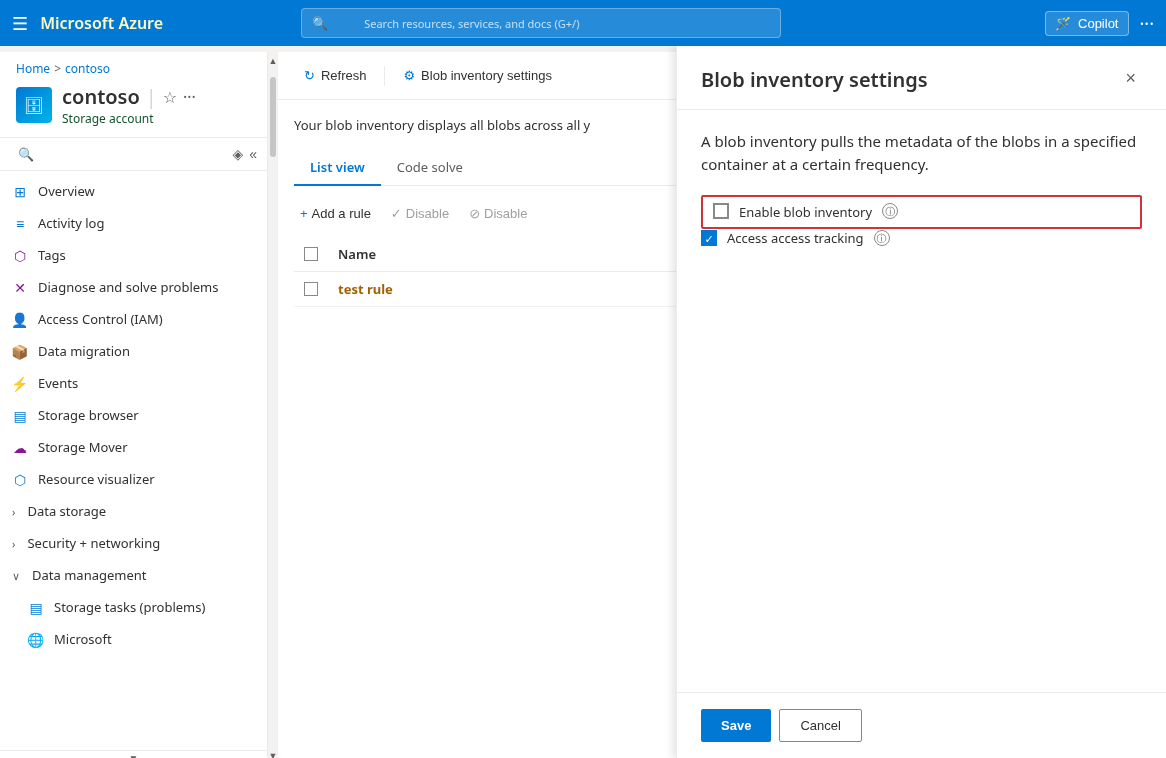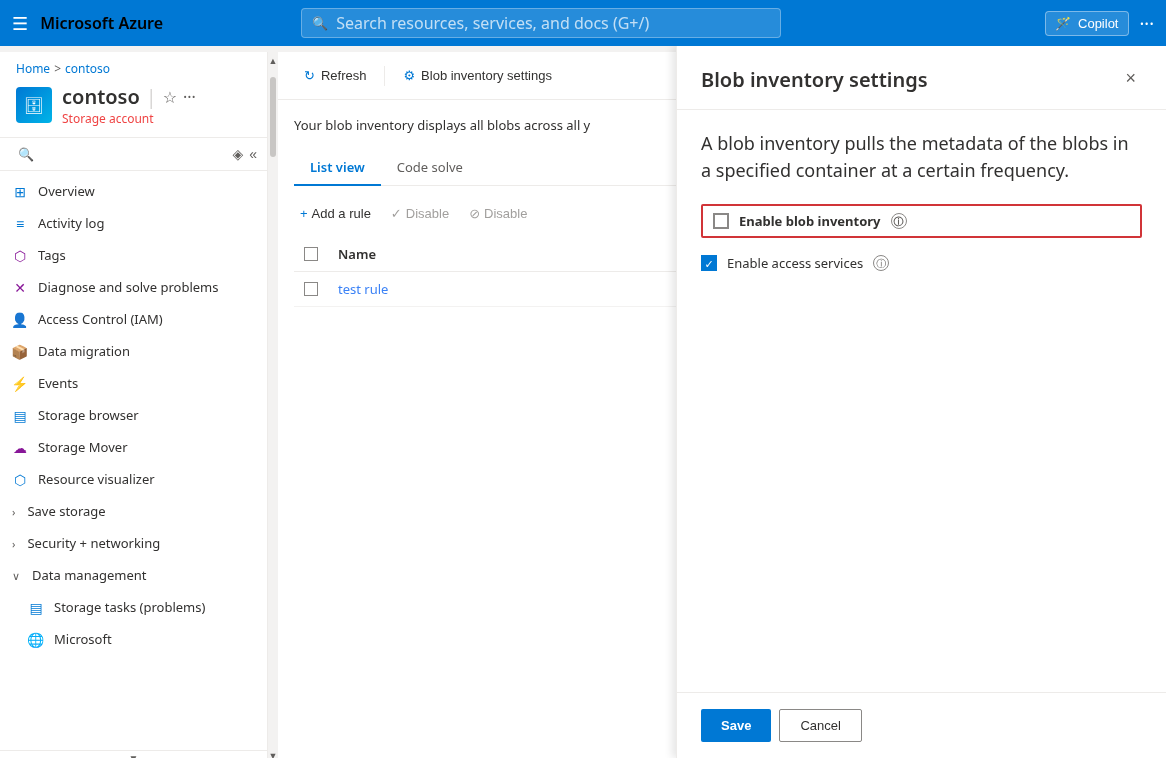--- a/index.html
+++ b/index.html
@@ -12,21 +12,21 @@
       height: 46px;
       display: flex;
       align-items: center;
       padding: 0 12px;
       gap: 12px;
       position: fixed;
       top: 0; left: 0; right: 0;
       z-index: 100;
     }
     .topbar-hamburger { font-size: 18px; cursor: pointer; color: white; }
-    .topbar-logo { font-size: 16px; font-weight: 600; color: #000000; white-space: nowrap; }
+    .topbar-logo { font-size: 16px; font-weight: 600; color: #fef9c3; white-space: nowrap; }
     .topbar-search {
       flex: 1;
       max-width: 480px;
       margin: 0 auto;
       background: rgba(255,255,255,0.15);
       border: 1px solid rgba(255,255,255,0.3);
       border-radius: 4px;
       display: flex;
       align-items: center;
       padding: 0 10px;
@@ -88,21 +88,21 @@
     .resource-icon {
       width: 36px; height: 36px;
       background: linear-gradient(135deg, #0078d4, #00b4e8);
       border-radius: 4px;
       display: flex; align-items: center; justify-content: center;
       color: white;
       font-size: 18px;
     }
     .resource-title-group { display: flex; flex-direction: column; }
     .resource-title { font-size: 20px; font-weight: 600; color: #323130; }
-    .resource-subtitle { font-size: 12px; color: #ef4444; }
+    .resource-subtitle { font-size: 12px; color: #14532d; }
     .resource-star { color: #605e5c; font-size: 16px; cursor: pointer; }
     .resource-more { color: #605e5c; font-size: 16px; cursor: pointer; }
 
     
     .sidebar-search {
       padding: 8px 10px;
       border-bottom: 1px solid #edebe9;
       display: flex;
       align-items: center;
       gap: 6px;
@@ -214,21 +214,21 @@
       border-bottom: 1px solid #edebe9;
       color: #323130;
     }
     .rules-table td {
       padding: 8px 10px;
       border-bottom: 1px solid #f3f2f1;
       font-size: 13px;
     }
     .checkbox-cell { width: 28px; }
     .checkbox { width: 14px; height: 14px; border: 1px solid #8a8886; cursor: pointer; }
-    .rule-link { color: #3b82f6; cursor: pointer; text-decoration: none; }
+    .rule-link { color: #a16207; cursor: pointer; text-decoration: none; font-weight: bold; }
 
     
     .right-panel {
       position: fixed;
       top: 46px;
       right: 0;
       width: 490px;
       height: calc(100vh - 46px);
       background: white;
       border-left: 1px solid #edebe9;
@@ -242,21 +242,21 @@
       display: flex;
       align-items: flex-start;
       justify-content: space-between;
       padding: 20px 24px 16px;
       border-bottom: 1px solid #edebe9;
     }
     .panel-title { font-size: 20px; font-weight: 600; color: #323130; }
     .panel-close { background: none; border: none; cursor: pointer; font-size: 18px; color: #605e5c; padding: 2px 6px; }
 
     .panel-body { padding: 20px 24px; flex: 1; overflow-y: auto; }
-    .panel-description { font-size: 18px; color: #323130; margin-bottom: 20px; line-height: 1.5; }
+    .panel-description { font-size: 15px; color: #323130; margin-bottom: 20px; line-height: 1.5; }
 
     .setting-row {
       display: flex;
       align-items: center;
       gap: 10px;
       margin-bottom: 16px;
     }
     .setting-checkbox {
       width: 16px; height: 16px;
       border: 2px solid #8a8886;
@@ -280,24 +280,22 @@
       color: #605e5c;
       cursor: pointer;
     }
 
     
     .highlight-row {
       border: 2px solid #d13438;
       padding: 6px 10px;
       border-radius: 2px;
       display: flex;
-      align-items: center;
+      align-items: flex-start;
       gap: 10px;
-      margin-bottom: 16px;
-      font-weight: bold;
     }
 
     .panel-footer {
       padding: 16px 24px;
       border-top: 1px solid #edebe9;
       display: flex;
       gap: 8px;
     }
     .btn-primary {
       background: #0078d4;
@@ -325,21 +323,21 @@
     .icon-purple { color: #881798; }
   </style>
 </head>
 <body>
 
 <div class="topbar">
   <span class="topbar-hamburger">☰</span>
   <span class="topbar-logo">Microsoft Azure</span>
   <div class="topbar-search">
     <span>🔍</span>
-    <span style="opacity:0.8; font-size:16px;">Search resources, services, and docs (G+/)</span>
+    <span style="opacity:0.8; font-size:11px;margin-left:28px;">Search resources, services, and docs (G+/)</span>
   </div>
   <div class="topbar-right">
     <button class="copilot-btn">
       <span>🪄</span>
       <span>Copilot</span>
     </button>
     <span class="topbar-dots">···</span>
   </div>
 </div>
 
@@ -412,21 +410,21 @@
       <div class="nav-item">
         <span class="nav-icon icon-purple">☁</span>
         <span>Storage Mover</span>
       </div>
       <div class="nav-item">
         <span class="nav-icon icon-blue">⬡</span>
         <span>Resource visualizer</span>
       </div>
       <div class="nav-item">
         <span class="nav-expander">›</span>
-        <span>Save storage</span>
+        <span>Data storage</span>
       </div>
       <div class="nav-item">
         <span class="nav-expander">›</span>
         <span>Security + networking</span>
       </div>
       <div class="nav-item">
         <span class="nav-expander">∨</span>
         <span>Data management</span>
       </div>
       <div class="nav-item" style="padding-left:28px;">
@@ -526,21 +524,21 @@
     <p class="panel-description">A blob inventory pulls the metadata of the blobs in a specified container at a certain frequency.</p>
 
     <div class="highlight-row">
       <div class="setting-checkbox"></div>
       <span class="setting-label">Enable blob inventory</span>
       <div class="info-icon">ⓘ</div>
     </div>
 
     <div class="setting-row">
       <div class="setting-checkbox checked">✓</div>
-      <span class="setting-label">Enable access services</span>
+      <span class="setting-label">Access access tracking</span>
       <div class="info-icon">ⓘ</div>
     </div>
   </div>
 
   <div class="panel-footer">
     <button class="btn-primary">Save</button>
     <button class="btn-secondary">Cancel</button>
   </div>
 </div>
 

